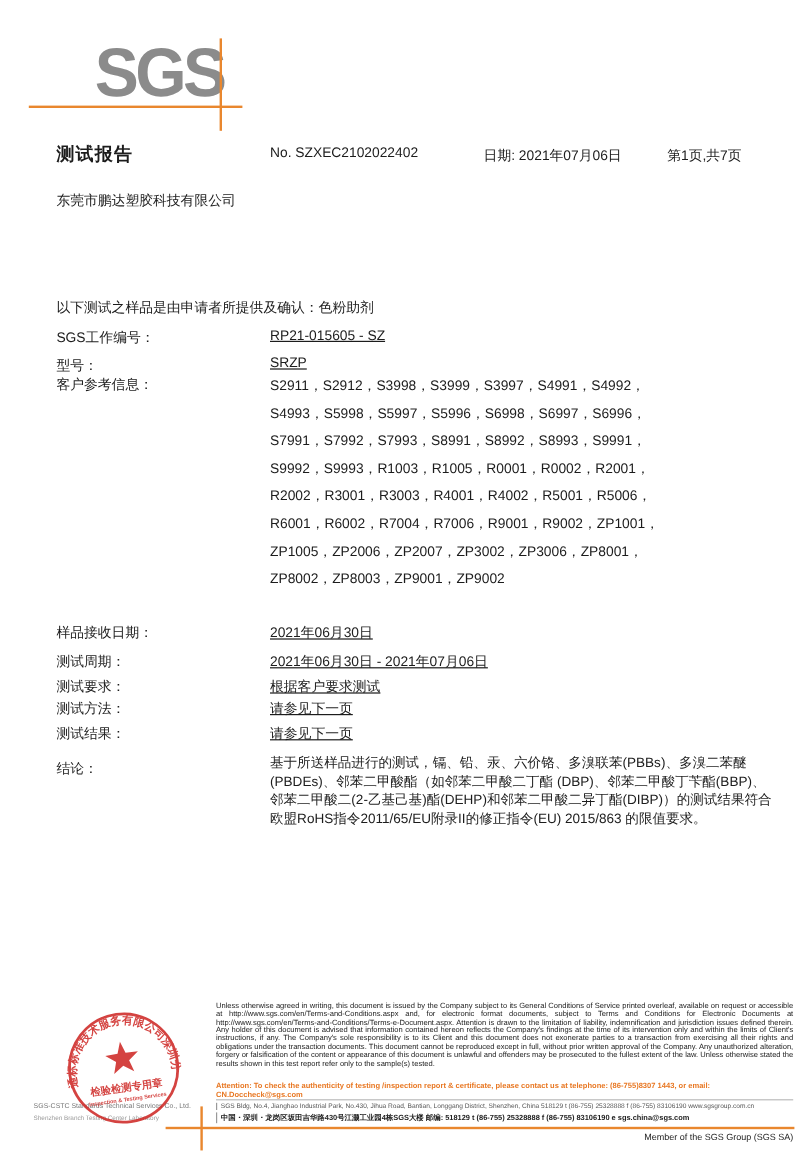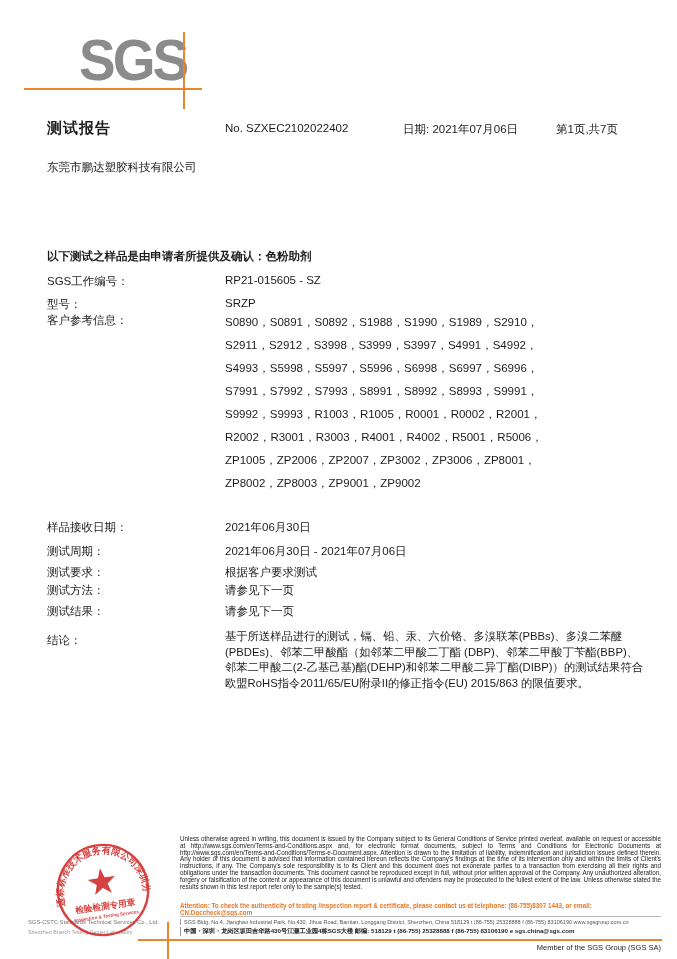--- a/index.html
+++ b/index.html
@@ -18,24 +18,24 @@
   .logo-hline { position:absolute; left:24px; top:88px; width:178px; height:2px; background:#e9872e; }
   .logo-vline { position:absolute; left:183px; top:32px; width:2px; height:77px; background:#e9872e; }
   
   .doc-title { position:absolute; left:47px; top:119px; font-size:15px; font-weight:bold; letter-spacing:1px; }
   .report-no { position:absolute; left:225px; top:122px; font-size:11.5px;text-align:right; }
   .report-date { position:absolute; left:403px; top:122px; font-size:11.5px; }
   .report-page { position:absolute; left:556px; top:122px; font-size:11.5px; }
   
   .app-name { position:absolute; left:47px; top:160px; font-size:11.5px;font-family:Liberation Mono, monospace; }
   .app-addr { position:absolute; left:47px; top:184px; font-size:11.5px; }
-  .statement { position:absolute; left:47px; top:249px; font-size:11.5px;font-weight:bold; }
+  .statement { position:absolute; left:47px; top:249px; font-size:11.5px; }
   
   .flabel { position:absolute; left:47px; font-size:11.5px; }
-  .fvalue { position:absolute; left:225px; font-size:11.5px; }
+  .fvalue { position:absolute; left:225px; font-size:11.5px;text-decoration:underline; }
   .ref-lines { position:absolute; left:225px; top:311px; font-size:11.5px; line-height:23px; width:430px; }
   .conclusion-text { position:absolute; left:225px; top:629px; width:420px; font-size:11.3px; line-height:15.6px; }
   
   .legal {
     position:absolute; left:180px; top:836px; width:481px;
     font-size:6.3px; line-height:6.8px; text-align:justify; color:#1a1a1a;
   }
   .attention {
     position:absolute; left:180px; top:903px; width:481px;
     font-size:6.3px; line-height:6.9px; color:#e87722; font-weight:bold;
@@ -74,26 +74,26 @@
   <div class="statement">以下测试之样品是由申请者所提供及确认：色粉助剂</div>
 
   <div class="flabel" style="top:274px">SGS工作编号：</div>
   <div class="fvalue" style="top:274px">RP21-015605 - SZ</div>
 
   <div class="flabel" style="top:297px">型号：</div>
   <div class="fvalue" style="top:297px">SRZP</div>
 
   <div class="flabel" style="top:313px">客户参考信息：</div>
   <div class="ref-lines">
-    <div>S0890，S0891，S0892，S1988，S1990，S1989，S2910，</div>
     <div>S2911，S2912，S3998，S3999，S3997，S4991，S4992，</div>
     <div>S4993，S5998，S5997，S5996，S6998，S6997，S6996，</div>
     <div>S7991，S7992，S7993，S8991，S8992，S8993，S9991，</div>
     <div>S9992，S9993，R1003，R1005，R0001，R0002，R2001，</div>
     <div>R2002，R3001，R3003，R4001，R4002，R5001，R5006，</div>
+    <div>R6001，R6002，R7004，R7006，R9001，R9002，ZP1001，</div>
     <div>ZP1005，ZP2006，ZP2007，ZP3002，ZP3006，ZP8001，</div>
     <div>ZP8002，ZP8003，ZP9001，ZP9002</div>
   </div>
 
   <div class="flabel" style="top:520px">样品接收日期：</div>
   <div class="fvalue" style="top:520px">2021年06月30日</div>
 
   <div class="flabel" style="top:544px">测试周期：</div>
   <div class="fvalue" style="top:544px">2021年06月30日 - 2021年07月06日</div>
 

